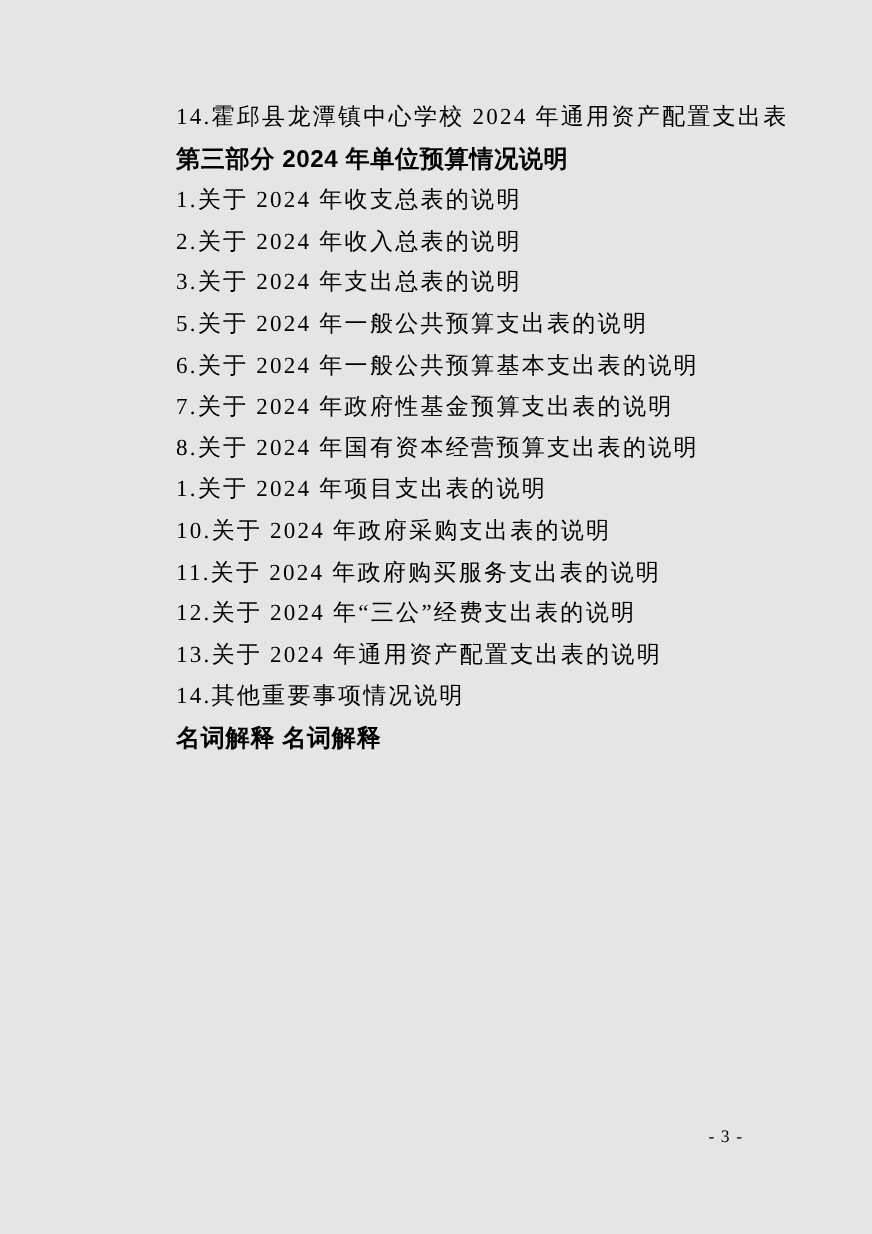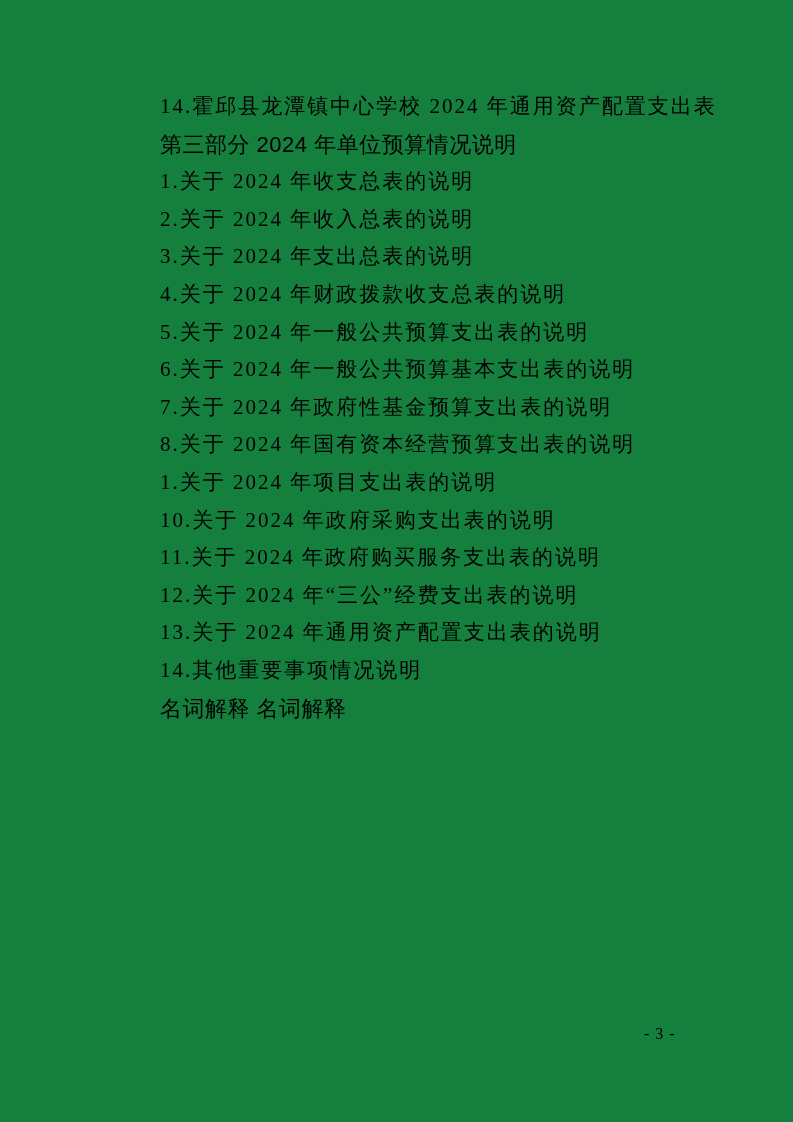--- a/index.html
+++ b/index.html
@@ -14,40 +14,40 @@
     overflow: hidden;
     font-family: "Liberation Serif", "DejaVu Serif", serif;
     color: #000000;
   }
   .doc-page {
     position: absolute;
     left: 0;
     top: 0;
     width: 793px;
     height: 1122px;
-    background: #15803d;
+    background: #e5e5e5;
   }
   .toc {
     position: absolute;
     left: 160px;
     top: 88px;
     width: 560px;
   }
   .toc-line {
     font-size: 21px;
     line-height: 37.6px;
     height: 37.6px;
     letter-spacing: 2px;
     white-space: pre;
     font-family: "Liberation Serif", "DejaVu Serif", serif;
     color: #000000;
   }
   .toc-line.heading {
     font-family: "Liberation Sans", "DejaVu Sans", sans-serif;
-    font-weight: normal;
+    font-weight: bold;
     letter-spacing: 0.5px;
     font-size: 22px;
   }
   .page-number {
     position: absolute;
     left: 644px;
     top: 1025px;
     font-size: 16px;
     letter-spacing: 1px;
     font-family: "Liberation Serif", "DejaVu Serif", serif;
@@ -58,21 +58,20 @@
 </head>
 <body>
 
 <main class="doc-page">
   <div class="toc" id="toc-list">
       <div class="toc-line">14.霍邱县龙潭镇中心学校 2024 年通用资产配置支出表</div>
       <div class="toc-line heading">第三部分 2024 年单位预算情况说明</div>
       <div class="toc-line">1.关于 2024 年收支总表的说明</div>
       <div class="toc-line">2.关于 2024 年收入总表的说明</div>
       <div class="toc-line">3.关于 2024 年支出总表的说明</div>
-      <div class="toc-line">4.关于 2024 年财政拨款收支总表的说明</div>
       <div class="toc-line">5.关于 2024 年一般公共预算支出表的说明</div>
       <div class="toc-line">6.关于 2024 年一般公共预算基本支出表的说明</div>
       <div class="toc-line">7.关于 2024 年政府性基金预算支出表的说明</div>
       <div class="toc-line">8.关于 2024 年国有资本经营预算支出表的说明</div>
       <div class="toc-line">1.关于 2024 年项目支出表的说明</div>
       <div class="toc-line">10.关于 2024 年政府采购支出表的说明</div>
       <div class="toc-line">11.关于 2024 年政府购买服务支出表的说明</div>
       <div class="toc-line">12.关于 2024 年“三公”经费支出表的说明</div>
       <div class="toc-line">13.关于 2024 年通用资产配置支出表的说明</div>
       <div class="toc-line">14.其他重要事项情况说明</div>

